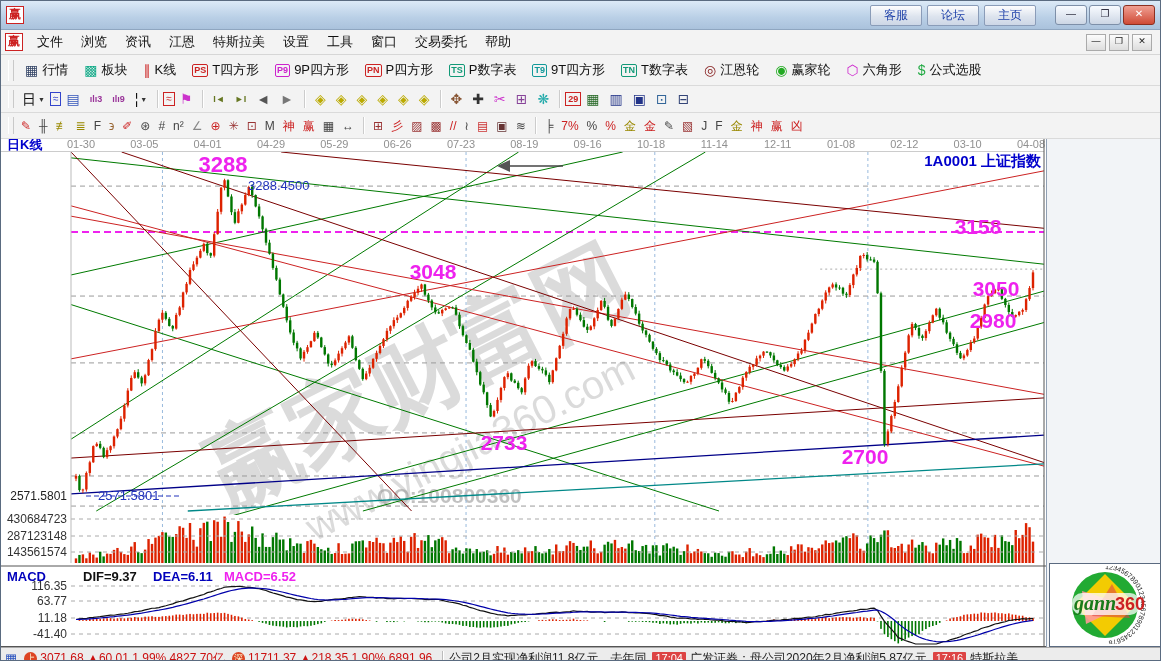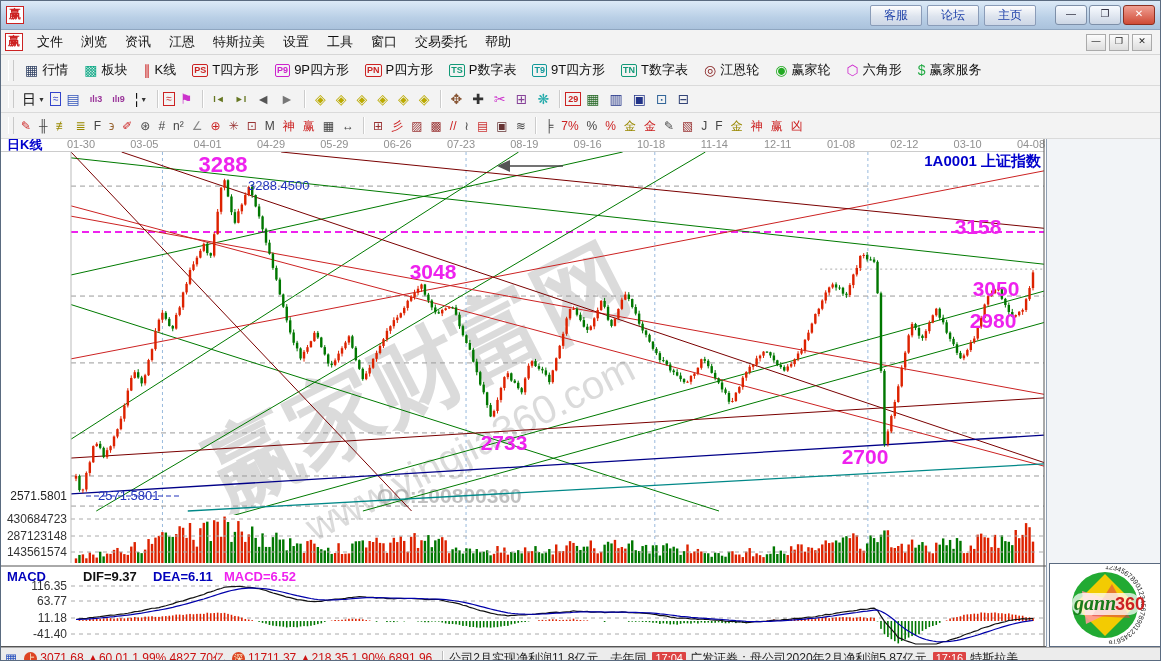--- a/index.html
+++ b/index.html
@@ -141,21 +141,21 @@
       <div class="tb1-item">
         <span class="g-icon" style="color: rgb(34, 170, 34);">◉</span>
         <span>赢家轮</span>
       </div>
       <div class="tb1-item">
         <span class="g-icon" style="color: rgb(204, 34, 204);">⬡</span>
         <span>六角形</span>
       </div>
       <div class="tb1-item">
         <span class="g-icon" style="color: rgb(34, 170, 68);">$</span>
-        <span>赢家服务</span>
+        <span>公式选股</span>
       </div>
     </div>
   <div class="toolbar tb2" id="toolbar-icons">
       <span class="grip"></span>
       <span class="tb2-item" style="color: rgb(17, 17, 17);">日<span class="dd">▼</span></span>
       <span class="tb2-item" style="color: rgb(51, 68, 204); border: 1px solid rgb(51, 68, 204); padding: 0px 2px; font-size: 10px; line-height: 12px;">≈</span>
       <span class="tb2-item" style="color: rgb(51, 85, 187);">▤</span>
       <span class="tb2-item" style="color: rgb(153, 51, 153); font-size: 9px; font-weight: bold;">ılı3</span>
       <span class="tb2-item" style="color: rgb(153, 51, 153); font-size: 9px; font-weight: bold;">ılı9</span>
       <span class="tb2-item" style="color: rgb(17, 17, 17);">¦<span class="dd">▼</span></span>

